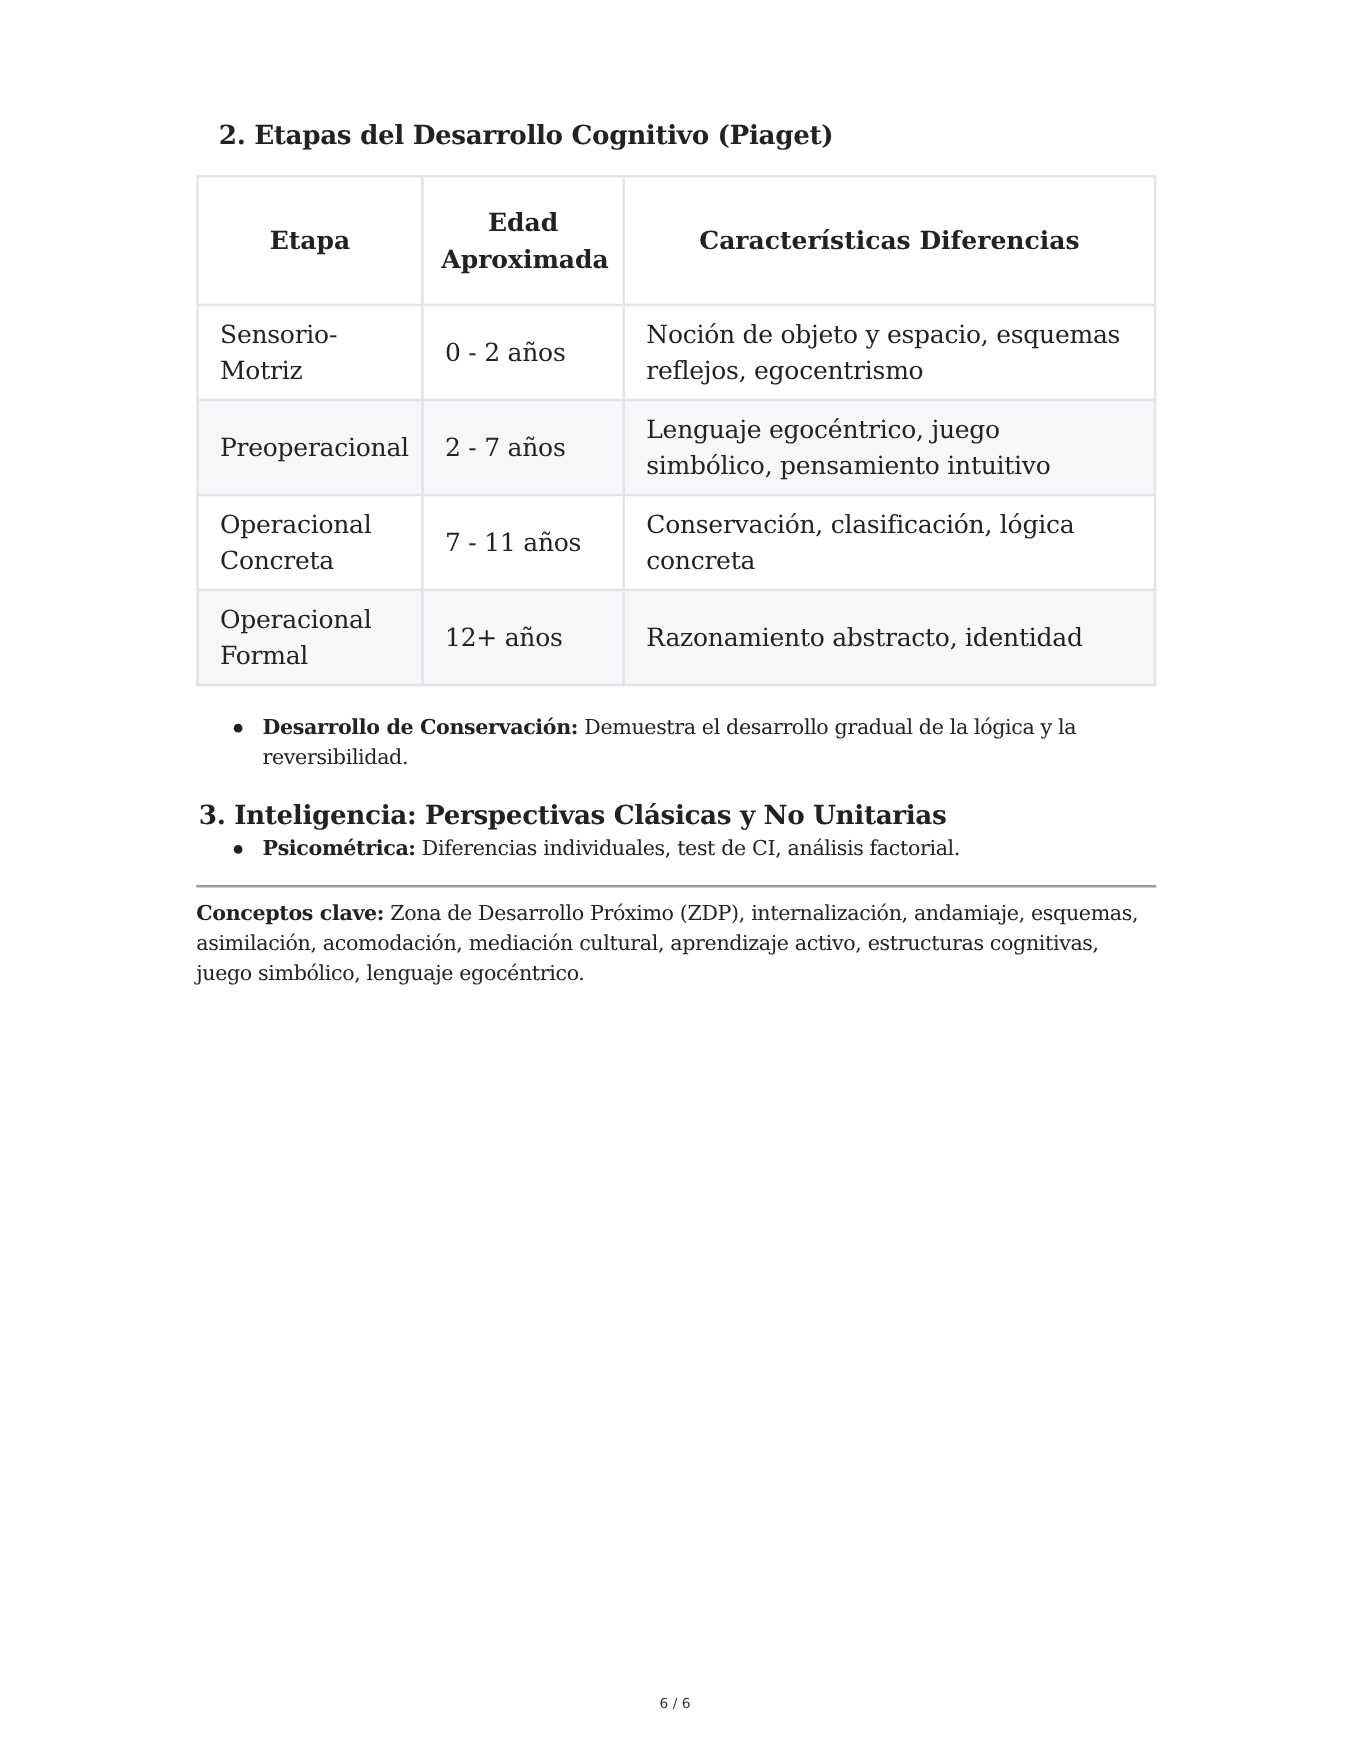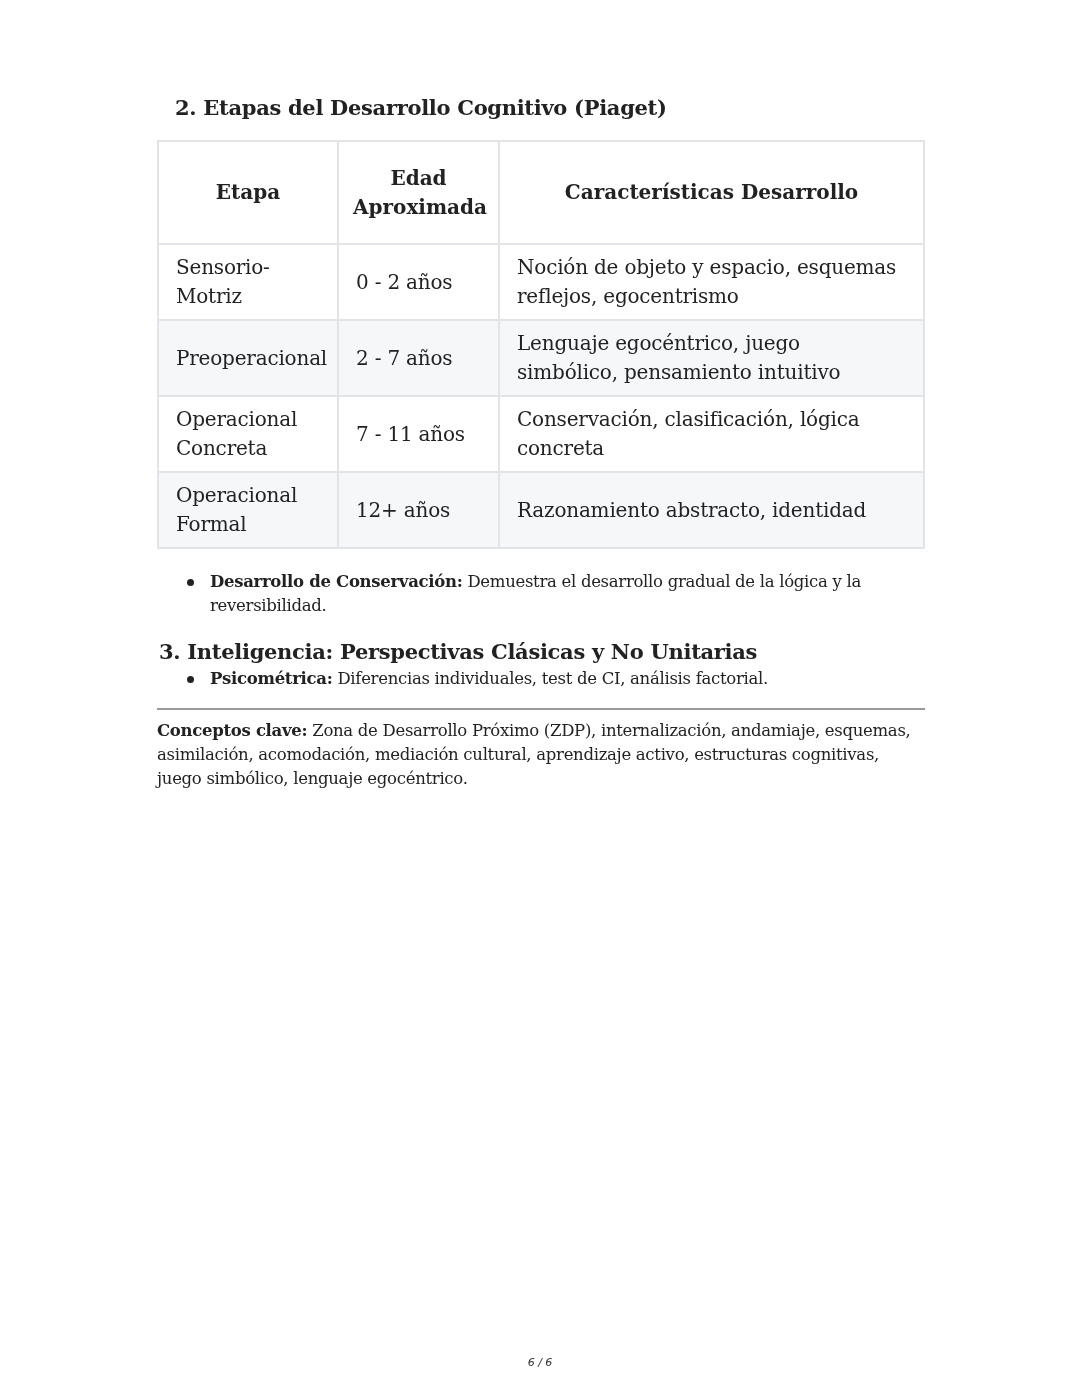--- a/index.html
+++ b/index.html
@@ -97,41 +97,40 @@
   p.key-concepts b { font-weight: bold; }
   .page-number {
     position: absolute;
     top: 1356px;
     left: 0;
     width: 1080px;
     text-align: center;
     font-family: "DejaVu Sans", sans-serif;
     font-size: 11px;
     color: #333;
-    font-style: italic;
   }
 </style>
 </head>
 <body>
 
 <div class="page">
 
   <h2 class="section-title" id="title-2">2. Etapas del Desarrollo Cognitivo (Piaget)</h2>
 
   <table class="stages">
     <colgroup>
         <col class="c1">
         <col class="c2">
         <col class="c3">
       </colgroup>
     <thead>
       <tr>
         <th>Etapa</th>
         <th>Edad Aproximada</th>
-        <th>Características Desarrollo</th>
+        <th>Características Diferencias</th>
       </tr>
     </thead>
     <tbody>
       <tr>
         <td>Sensorio-Motriz</td>
         <td>0 - 2 años</td>
         <td>Noción de objeto y espacio, esquemas reflejos, egocentrismo</td>
       </tr>
       <tr class="even">
         <td>Preoperacional</td>

